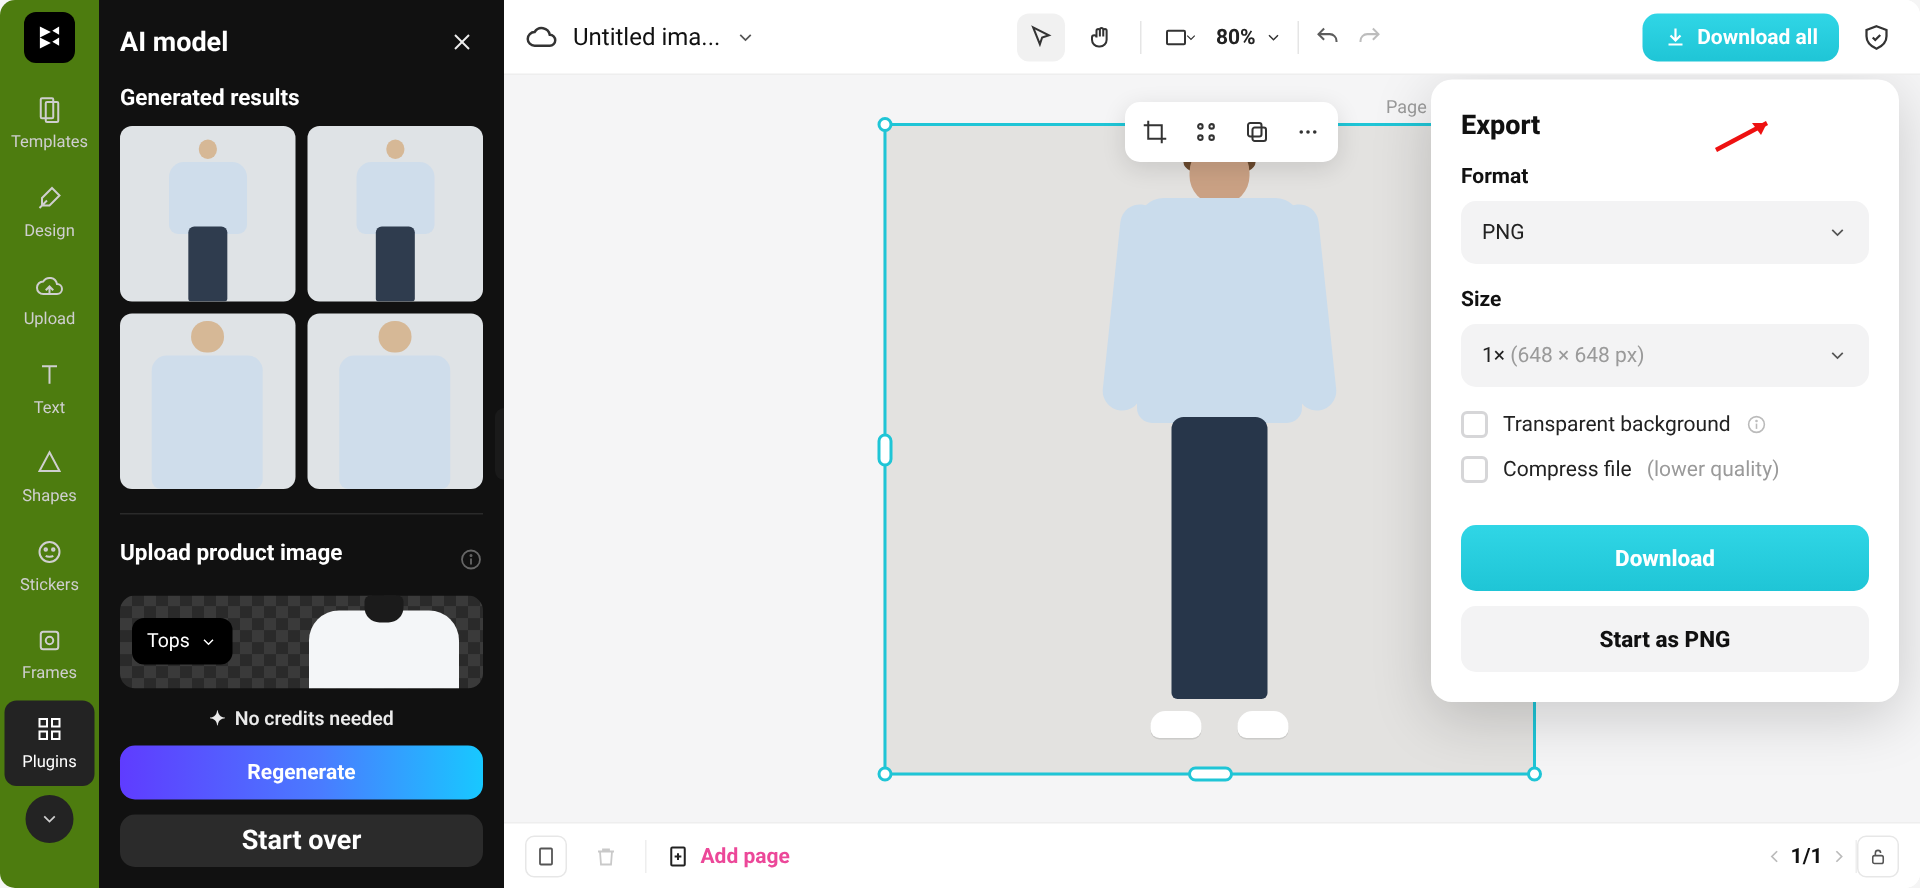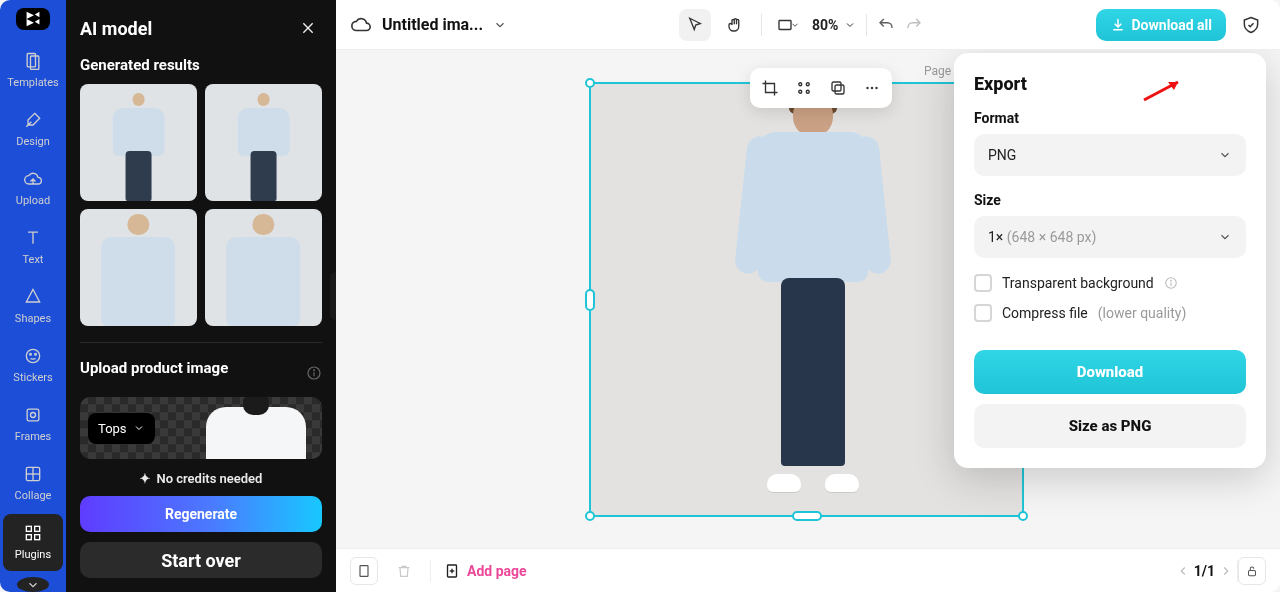--- a/index.html
+++ b/index.html
@@ -1,21 +1,21 @@
 <!DOCTYPE html>
 <html><head>
 <meta charset="utf-8">
 <style>
 * { margin: 0; padding: 0; box-sizing: border-box; font-family: -apple-system, BlinkMacSystemFont, "Segoe UI", Roboto, sans-serif; }
 body { width: 1280px; height: 592px; background: #f5f5f5; overflow: hidden; position: relative; }
 
 .app { display: flex; width: 100%; height: 100%; border-radius: 10px; overflow: hidden; background: #fff; }
 
 
-.rail { width: 66px; background: #1d4ed8; color: #cfcfcf; display: flex; flex-direction: column; align-items: center; padding-top: 8px; gap: 2px; }
+.rail { width: 66px; background: #4d7c0f; color: #cfcfcf; display: flex; flex-direction: column; align-items: center; padding-top: 8px; gap: 2px; }
 .rail .logo { width: 34px; height: 34px; border-radius: 8px; background: #000; color: #fff; display:flex; align-items:center; justify-content:center; font-weight:700; font-size: 16px; margin-bottom: 10px;}
 .rail .logo svg { width: 22px; height: 22px; }
 .rail .item { width: 60px; padding: 8px 0 10px; display:flex; flex-direction:column; align-items:center; gap:4px; font-size: 11px; cursor:pointer; border-radius:8px; }
 .rail .item .ic { width: 22px; height: 22px; display:flex; align-items:center; justify-content:center; }
 .rail .item.active { background: #232323; color: #fff; }
 .rail .more { width:32px; height:32px; border-radius:50%; background:#232323; display:flex; align-items:center; justify-content:center; margin-top:4px; cursor:pointer; }
 
 
 .panel { width: 270px; background: #111; color: #fff; display:flex; flex-direction:column; padding: 14px 14px 14px 14px; position: relative; }
 .panel-header { display:flex; align-items:center; justify-content:space-between; margin-bottom: 14px; }
@@ -41,21 +41,21 @@
 .shirt .collar { position:absolute; top:0; left:50%; transform:translateX(-50%); width:26px; height:18px; background:#1b1b1b; border-radius: 4px 4px 10px 10px; }
 .credits { display:flex; align-items:center; justify-content:center; gap:6px; font-size:13px; color:#eaeaea; margin-top:12px; font-weight:600;}
 .btn-regenerate { margin-top:10px; height:40px; border:none; border-radius:10px; color:#fff; font-weight:700; font-size:14px; cursor:pointer; background: linear-gradient(90deg,#5f3cff 0%, #4a7bff 55%, #18c8ff 100%); }
 .btn-startover { margin-top:10px; height:40px; border:none; border-radius:10px; color:#fff; font-weight:700; font-size:18px; cursor:pointer; background:#2b2b2b; }
 .edge-handle { position:absolute; right:-4px; top:50%; transform:translateY(-50%); width:10px; height:48px; background:#1a1a1a; border-radius: 6px 0 0 6px; }
 
 
 .main { flex:1; display:flex; flex-direction:column; background:#fff; }
 .topbar { height:50px; border-bottom:1px solid #eee; display:flex; align-items:center; padding: 0 14px; gap:10px; }
 .cloud-ic { color:#333; }
-.title { font-weight:700; font-size:16px; color:#111; }
+.title { font-weight:400; font-size:16px; color:#111; }
 .chev { color:#555; cursor:pointer; }
 .tb-center { margin-left:auto; display:flex; align-items:center; gap:8px; margin-right: auto; }
 .tb-center .mode { width:32px; height:32px; border-radius:8px; display:flex; align-items:center; justify-content:center; cursor:pointer; color:#333; }
 .tb-center .mode.active { background:#f1f1f1; }
 .tb-center .sep { width:1px; height:22px; background:#e5e5e5; margin: 0 2px; }
 .zoom { font-weight:700; font-size:14px; color:#222; display:flex; align-items:center; gap:6px; cursor:pointer; }
 .history { display:flex; gap:10px; color:#bdbdbd; }
 .history .undo { color:#5c5c5c; cursor:pointer; }
 .btn-download-all { background: linear-gradient(180deg,#30d6e6, #1fc5d6); color:#fff; border:none; border-radius:10px; padding: 8px 14px; font-weight:700; font-size:14px; display:flex; align-items:center; gap:6px; cursor:pointer; }
 .shield { width:30px; height:30px; display:flex; align-items:center; justify-content:center; color:#333; cursor:pointer; }
@@ -176,30 +176,20 @@
       <span>Stickers</span>
     </div>
     <div class="item">
       <span class="ic">
           <svg width="20" height="20" viewBox="0 0 24 24" fill="none" stroke="currentColor" stroke-width="1.6">
             <rect x="5" y="5" width="14" height="14" rx="2"></rect>
             <circle cx="12" cy="12" r="3"></circle>
           </svg>
         </span>
       <span>Frames</span>
-    </div>
-    <div class="item">
-      <span class="ic">
-          <svg width="20" height="20" viewBox="0 0 24 24" fill="none" stroke="currentColor" stroke-width="1.6">
-            <rect x="4" y="4" width="16" height="16" rx="2"></rect>
-            <line x1="12" y1="4" x2="12" y2="20"></line>
-            <line x1="4" y1="12" x2="20" y2="12"></line>
-          </svg>
-        </span>
-      <span>Collage</span>
     </div>
     <div class="item active">
       <span class="ic">
           <svg width="20" height="20" viewBox="0 0 24 24" fill="none" stroke="currentColor" stroke-width="1.6">
             <rect x="4" y="4" width="6" height="6"></rect>
             <rect x="14" y="4" width="6" height="6"></rect>
             <rect x="4" y="14" width="6" height="6"></rect>
             <rect x="14" y="14" width="6" height="6"></rect>
           </svg>
         </span>
@@ -435,21 +425,21 @@
                 <circle cx="12" cy="8" r="0.6" fill="currentColor"></circle>
               </svg>
             </span>
         </div>
         <div class="check-row">
           <div class="box"></div>
           <span>Compress file</span>
           <span class="muted">(lower quality)</span>
         </div>
         <button class="btn-download">Download</button>
-        <button class="btn-copy">Size as PNG</button>
+        <button class="btn-copy">Start as PNG</button>
       </div>
 
       <div class="arrow">
         <svg width="46" height="26">
             <line x1="4" y1="22" x2="38" y2="4"></line>
             <polygon points="38,4 28,4 34,12"></polygon>
           </svg>
       </div>
     </div>
 

